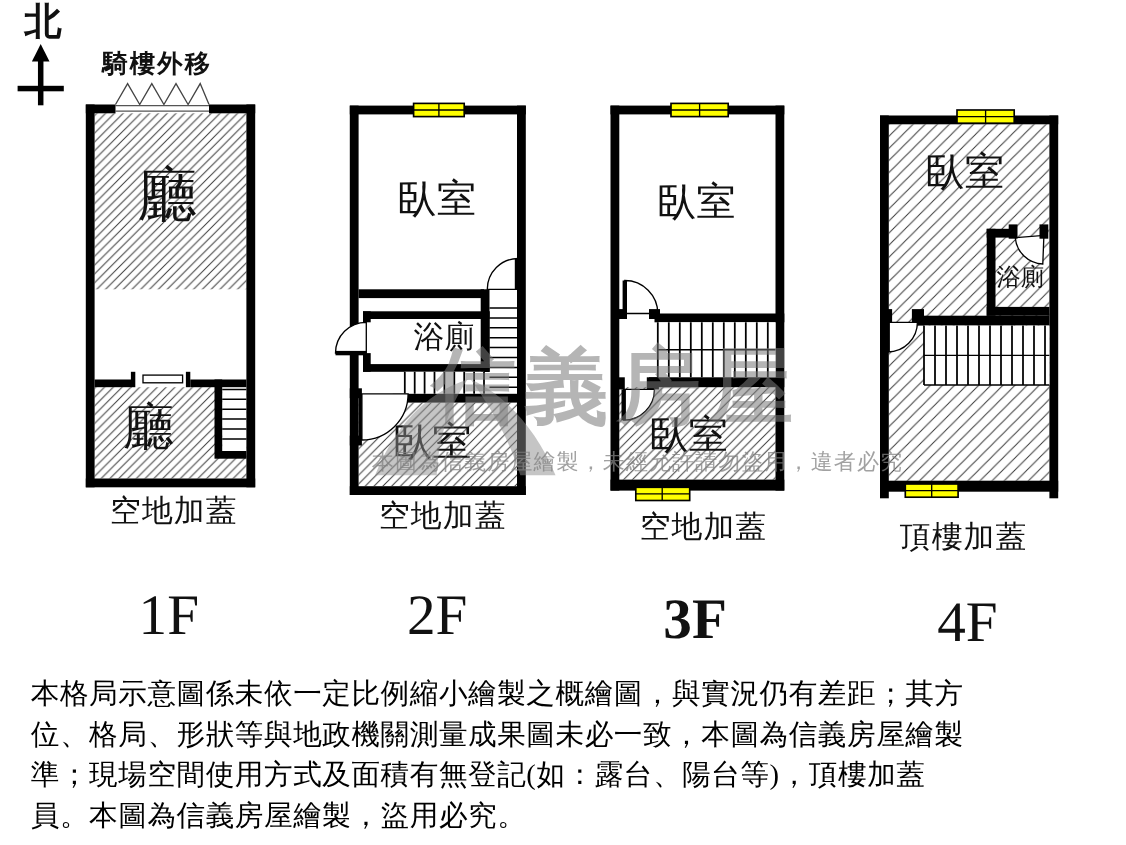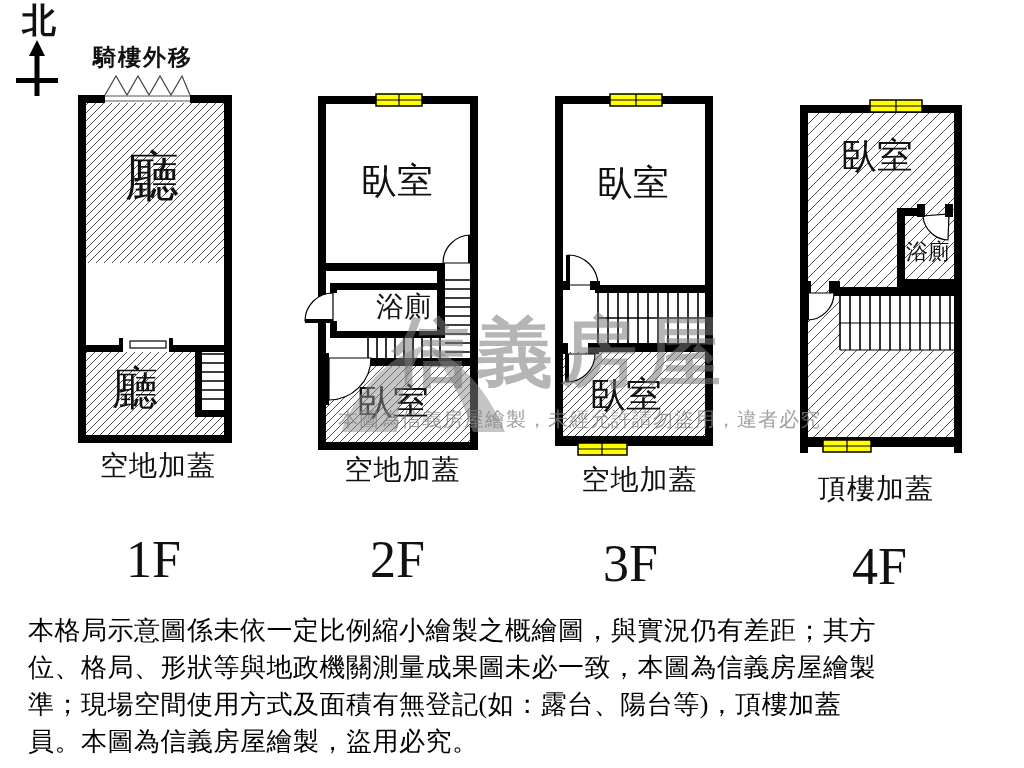--- a/index.html
+++ b/index.html
@@ -214,21 +214,21 @@
 <div class="lbl room" style="left:841px;top:138px;">臥室</div>
 <div class="lbl" style="left:906px;top:241px;font-size:22px;">浴廁</div>
 
 <div class="lbl caption" style="left:88px;top:452px;width:140px;">空地加蓋</div>
 <div class="lbl caption" style="left:330px;top:456px;width:145px;">空地加蓋</div>
 <div class="lbl caption" style="left:567px;top:466px;width:145px;">空地加蓋</div>
 <div class="lbl caption" style="left:806px;top:475px;width:140px;">頂樓加蓋</div>
 
 <div class="lbl fnum" style="left:126px;top:534px;width:62px;">1F</div>
 <div class="lbl fnum" style="left:370px;top:534px;width:62px;">2F</div>
-<div class="lbl fnum" style="left:603px;top:538px;width:62px;">3F</div>
+<div class="lbl fnum" style="left:603px;top:538px;width:62px;font-weight:bold;">3F</div>
 <div class="lbl fnum" style="left:852px;top:541px;width:62px;">4F</div>
 
 <svg class="wm" style="left:333px;top:340px;" width="200" height="95">
   <path d="M8 92 C25 50 52 18 92 5 C74 32 66 58 64 92 Z" opacity="0.5" fill="#8c8c8c"></path>
   <path d="M95 5 C125 18 155 50 172 92 L140 92 C128 55 114 32 95 5 Z" opacity="0.5" fill="#8c8c8c"></path>
 </svg>
 <div class="wm wm-brand" style="left:393px;top:314px;">信義房屋</div>
 <div class="wm wm-notice" style="left:338px;top:406px;">本圖為信義房屋繪製，未經允許請勿盜用，違者必究</div>
 
 <div class="disc" style="top:612px;">本格局示意圖係未依一定比例縮小繪製之概繪圖，與實況仍有差距；其方</div>

